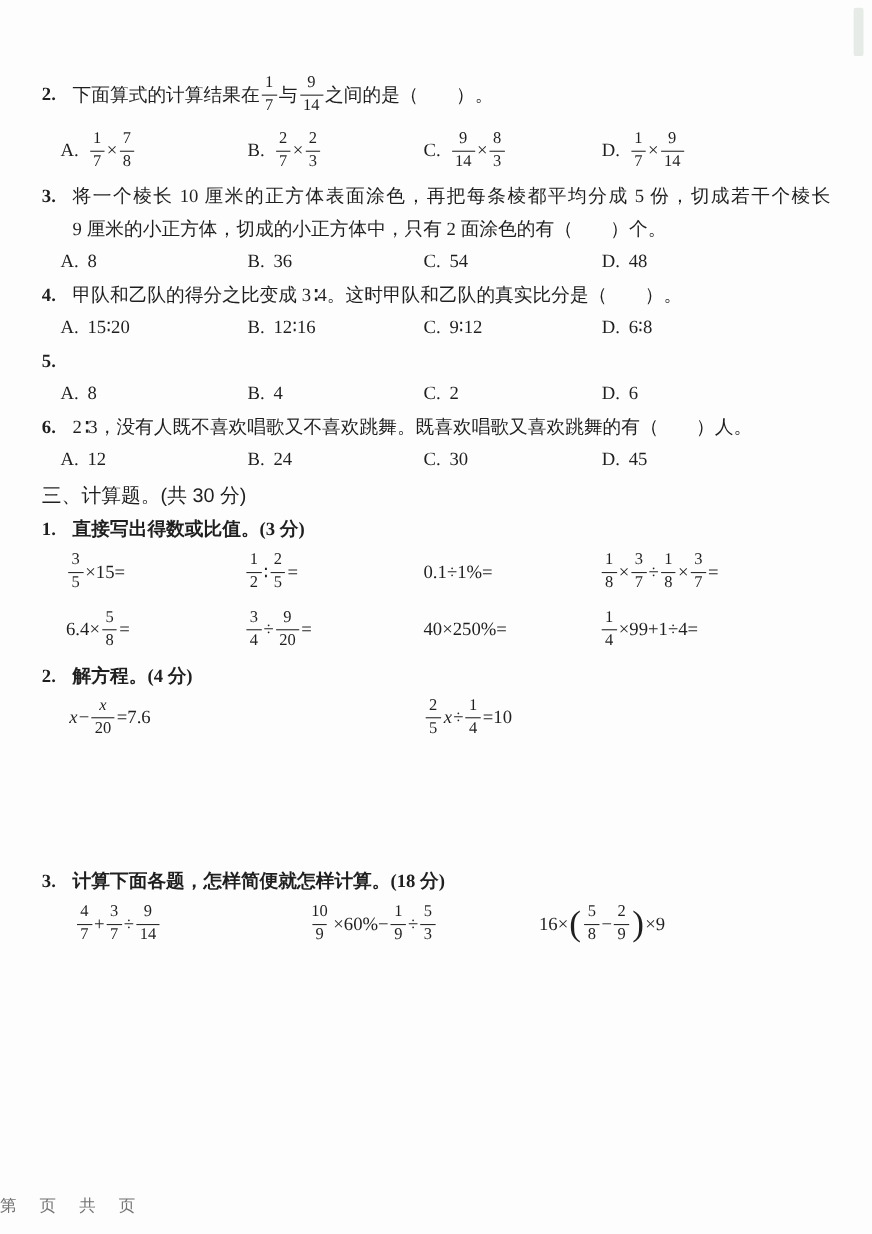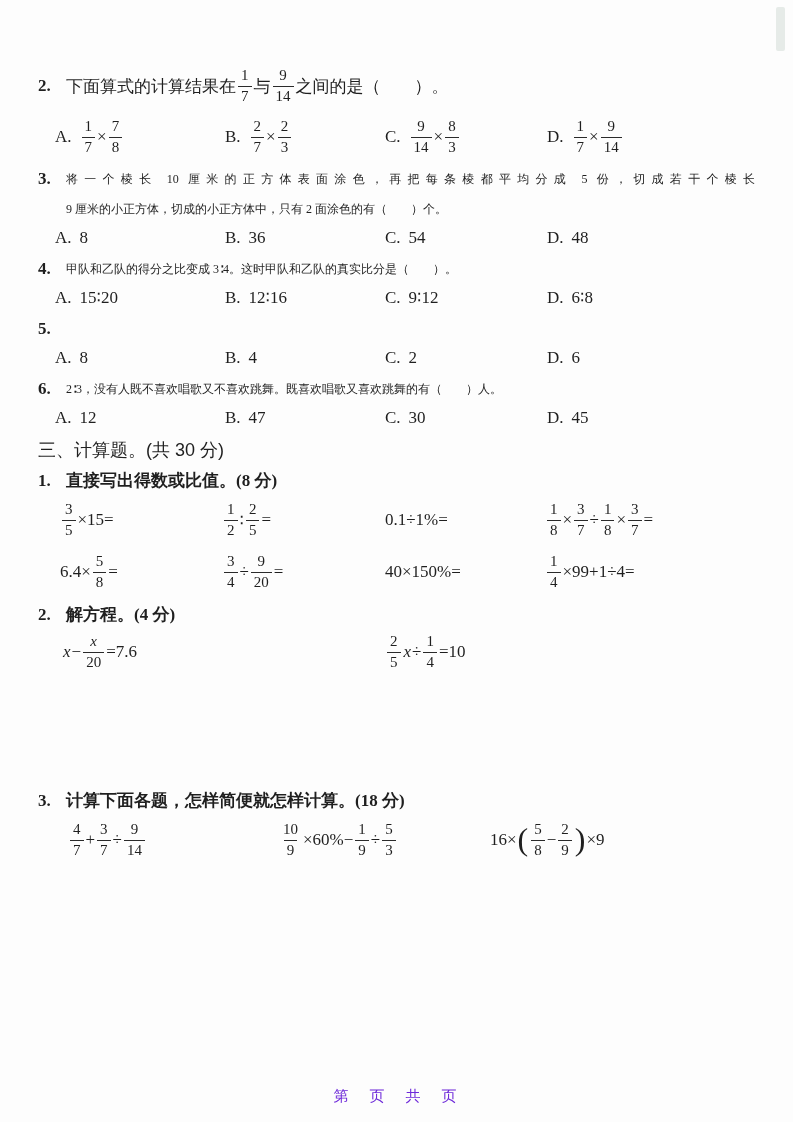--- a/index.html
+++ b/index.html
@@ -9,21 +9,21 @@
     font-family:"Liberation Serif","DejaVu Serif",serif;
     font-size:17px;
   }
   .content{padding:60px 38px 0 38px;}
 
   
   .q{margin-bottom:4px;}
   .qrow{display:flex;align-items:flex-start;}
   .qrow.tall{align-items:center;min-height:52px;}
   .qnum{font-weight:bold;flex:0 0 28px;width:28px;line-height:30px;font-size:17px;}
-  .qtext{flex:1;line-height:30px;font-size:12px;}
+  .qtext{flex:1;line-height:30px;font-size:17px;}
   .qtext .l1{text-align:justify;text-align-last:justify;}
 
   
   .opts{display:grid;grid-template-columns:170px 160px 162px auto;margin-left:17px;align-items:center;min-height:25px;margin-top:1px;margin-bottom:2px;}
   .opts.tall{min-height:46px;margin-top:2px;}
   .opt{display:flex;align-items:center;white-space:nowrap;}
   .ol{margin-right:8px;}
 
   
   .math{display:inline-flex;align-items:center;white-space:nowrap;}
@@ -38,22 +38,22 @@
     font-family:"Liberation Sans","DejaVu Sans",sans-serif;}
   .sub{display:flex;align-items:baseline;margin-top:4px;line-height:26px;}
   .sub .qnum{line-height:26px;}
   .sub-t{font-weight:bold;font-size:17px;}
   .calc-grid{display:grid;grid-template-columns:162px 163px 160px auto;margin-left:22px;align-items:center;min-height:52px;}
   .eq-grid{display:grid;grid-template-columns:323px auto;margin-left:24px;align-items:center;min-height:48px;}
   .simp-gap{margin-top:112px;}
   .simp-grid{display:grid;grid-template-columns:210px 212px auto;margin-left:30px;align-items:center;min-height:52px;}
 
   
-  .footer{position:absolute;left:0;right:0;bottom:16px;text-align:center;font-size:15px;letter-spacing:3px;
-    font-family:Liberation Sans, sans-serif;color:#6d28d9;}
+  .footer{position:absolute;left:0;right:0;bottom:16px;font-size:15px;letter-spacing:3px;
+    font-family:Liberation Sans, sans-serif;color:#737373;}
   .scan-mark{position:absolute;top:7px;right:8px;width:9px;height:44px;background:#e6ebe8;border-radius:2px;}
 </style>
 </head>
 <body>
 
 <div class="scan-mark"></div>
 
 <div class="content">
 
   <div class="q">
@@ -199,38 +199,38 @@
         <div class="l2">2∶3，没有人既不喜欢唱歌又不喜欢跳舞。既喜欢唱歌又喜欢跳舞的有（　　）人。</div>
       </div>
     </div>
     <div class="opts">
       <span class="opt">
           <span class="ol">A.</span>
           <span class="math">12</span>
         </span>
       <span class="opt">
           <span class="ol">B.</span>
-          <span class="math">47</span>
+          <span class="math">24</span>
         </span>
       <span class="opt">
           <span class="ol">C.</span>
           <span class="math">30</span>
         </span>
       <span class="opt">
           <span class="ol">D.</span>
           <span class="math">45</span>
         </span>
     </div>
   </div>
 
   <div class="sec-head">三、计算题。(共 30 分)</div>
 
   <div class="sub">
     <span class="qnum">1.</span>
-    <span class="sub-t">直接写出得数或比值。(8 分)</span>
+    <span class="sub-t">直接写出得数或比值。(3 分)</span>
   </div>
   <div class="calc-grid">
     <span class="math"><span class="frac">
           <span class="fnum">3</span>
           <span class="fden">5</span>
         </span>×15=</span>
     <span class="math"><span class="frac">
           <span class="fnum">1</span>
           <span class="fden">2</span>
         </span>∶<span class="frac">
@@ -257,21 +257,21 @@
           <span class="fnum">5</span>
           <span class="fden">8</span>
         </span>=</span>
     <span class="math"><span class="frac">
           <span class="fnum">3</span>
           <span class="fden">4</span>
         </span>÷<span class="frac">
           <span class="fnum">9</span>
           <span class="fden">20</span>
         </span>=</span>
-    <span class="math">40×150%=</span>
+    <span class="math">40×250%=</span>
     <span class="math"><span class="frac">
           <span class="fnum">1</span>
           <span class="fden">4</span>
         </span>×99+1÷4=</span>
   </div>
 
   <div class="sub">
     <span class="qnum">2.</span>
     <span class="sub-t">解方程。(4 分)</span>
   </div>

